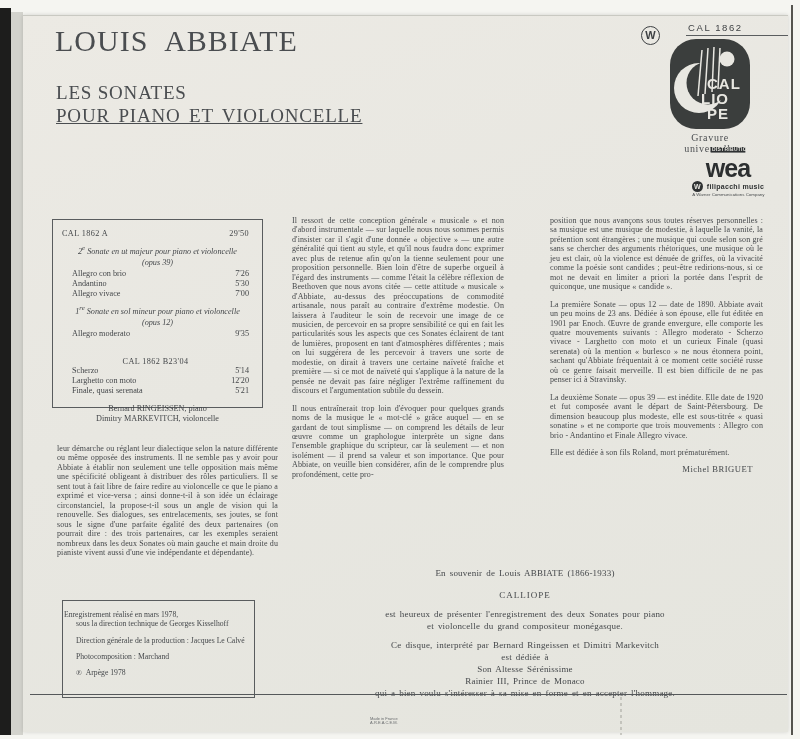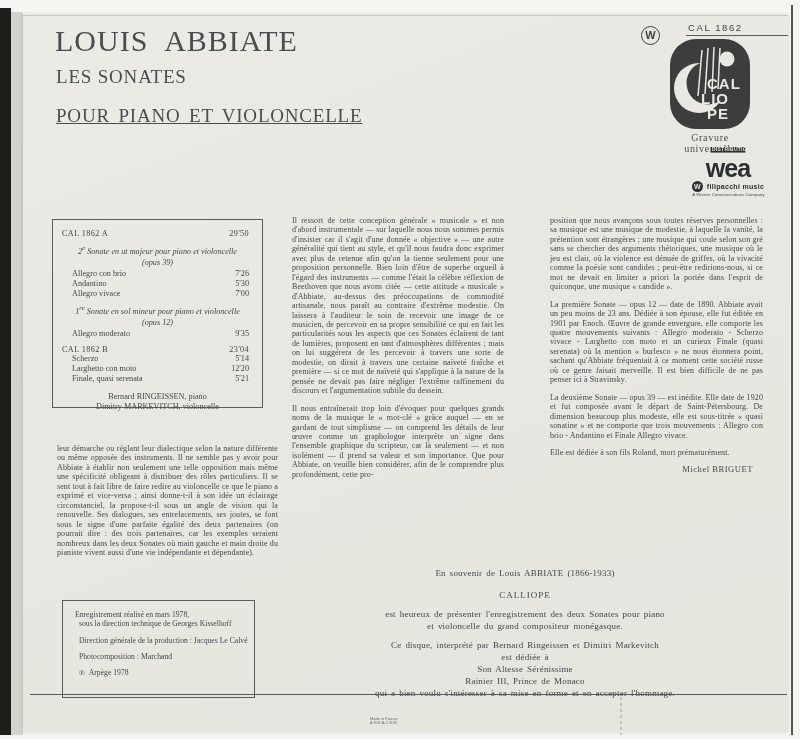--- a/index.html
+++ b/index.html
@@ -13,21 +13,21 @@
   .edge-gray{position:absolute;left:11px;top:12px;width:12px;height:723px;background:#d3d3cd;}
   .edge-right-line{position:absolute;left:791px;top:5px;width:2px;height:730px;background:#55544f;}
   
   .sleeve{
     position:absolute;left:23px;top:15px;width:765px;height:716px;
     background:linear-gradient(160deg,#eceae4 0%,#e8e7e1 45%,#e5e5de 100%);
     color:#45484b;border-top:1px solid #c9c9c2;box-shadow:0 0 4px rgba(0,0,0,.15);
   }
   
   .artist{position:absolute;left:32px;top:8px;font-size:30px;letter-spacing:1px;word-spacing:9px;color:#4a4d50;font-weight:400;margin:0;}
-  .title1{position:absolute;left:33px;top:50px;font-size:19px;letter-spacing:.8px;color:#4a4d50;font-weight:400;margin:0;}
+  .title1{position:absolute;left:33px;top:66px;font-size:19px;letter-spacing:.8px;color:#4a4d50;font-weight:400;margin:0;}
   .title2{position:absolute;left:33px;top:89px;font-size:19px;letter-spacing:.8px;word-spacing:3px;color:#4a4d50;font-weight:400;margin:0;text-decoration:underline;}
   
   .w-circle{position:absolute;left:618px;top:10px;width:17px;height:17px;border:1.6px solid #3e4144;border-radius:50%;
     font-family:"Liberation Sans","DejaVu Sans",sans-serif;font-weight:bold;font-size:11px;line-height:17px;text-align:center;color:#3e4144;}
   .catalog{position:absolute;left:665px;top:6px;font-family:"Liberation Sans","DejaVu Sans",sans-serif;font-size:9.5px;letter-spacing:1.6px;color:#3e4144;}
   .catalog-rule{position:absolute;left:663px;top:19px;width:102px;height:1px;background:#5a5d5f;}
   .calliope-logo{position:absolute;left:646px;top:22px;width:82px;height:92px;}
   .tagline{position:absolute;left:646px;top:116px;width:82px;text-align:center;font-size:10px;letter-spacing:.7px;color:#4a4d50;}
   
   .wea-block{position:absolute;left:640px;top:131px;width:130px;font-family:"Liberation Sans","DejaVu Sans",sans-serif;color:#2e3132;}
@@ -35,36 +35,36 @@
     text-align:center;transform:scale(.62);transform-origin:center top;font-weight:bold;padding:0 2px;}
   .wea-word{display:block;text-align:center;font-size:25px;font-weight:bold;letter-spacing:-1px;line-height:22px;margin-top:1px;color:#2c2f30;}
   .filip-row{display:flex;align-items:center;justify-content:center;gap:4px;margin-top:2px;}
   .w-dot{width:11px;height:11px;border-radius:50%;background:#2e3132;color:#e9e8e2;font-size:7px;font-weight:bold;line-height:11px;text-align:center;flex:0 0 auto;}
   .filip-label{font-size:7px;font-weight:bold;letter-spacing:.3px;}
   .warner-line{text-align:center;font-size:8px;transform:scale(.55);transform-origin:center top;white-space:nowrap;color:#4a4d4f;}
   
   .track-box{position:absolute;left:29px;top:203px;width:211px;height:189px;border:1px solid #595c5e;box-sizing:border-box;
     padding:9px 0 0 0;font-size:8.2px;line-height:9.8px;color:#44474a;}
   .trk-head{display:flex;justify-content:space-between;padding:0 13px 0 9px;letter-spacing:.4px;}
-  .trk-head.b{margin-top:6px;}
+  .trk-head.b{margin-top:18px;justify-content:center;}
   .trk-work{text-align:center;font-style:italic;margin:4px 4px 2px 4px;}
   .trk-opus{text-align:center;font-style:italic;margin:0 0 1px 0;}
   .trk-row{display:flex;justify-content:space-between;padding:0 13px 0 19px;}
   .trk-performers{text-align:center;margin-top:8px;line-height:10.2px;}
   
   .col{position:absolute;text-align:justify;font-size:8px;line-height:9.45px;letter-spacing:.1px;color:#45484b;}
   .col p{margin:0 0 8px 0;}
   .col-left{left:34px;top:428px;width:221px;}
   .col-mid{left:269px;top:200px;width:212px;}
   .col-right{left:527px;top:200px;width:213px;}
   .signature{text-align:right;font-size:8.6px;letter-spacing:.5px;margin-top:4px;padding-right:10px;}
   
   .credits-box{position:absolute;left:39px;top:584px;width:193px;height:98px;border:1px solid #595c5e;box-sizing:border-box;
-    padding:9px 6px 0 12px;font-size:7.7px;line-height:9.3px;color:#45484b;}
-  .credits-box p{margin:0 0 7px 4px;}
+    padding:9px 6px 0 1px;font-size:7.7px;line-height:9.3px;color:#45484b;}
+  .credits-box p{margin:0 0 7px 12px;}
   .credits-box p.tight{margin:0;}
   
   .dedication{position:absolute;left:262px;top:545px;width:480px;text-align:center;font-size:9px;line-height:10.5px;color:#44474a;letter-spacing:.2px;word-spacing:1.5px;margin-top:7px;}
   .dedication .memorial{margin:0 0 11px 0;}
   .dedication .label-name{margin:0 0 9px 0;letter-spacing:1px;font-family:Liberation Serif, serif;}
   .dedication .gap{height:7px;}
   .dedication p{margin:0 0 1.5px 0;}
   
   .bottom-rule{position:absolute;left:7px;top:678px;width:757px;height:1px;background:#55585a;}
   .made-in{position:absolute;left:347px;top:701px;font-family:"Liberation Sans","DejaVu Sans",sans-serif;font-size:8px;line-height:8px;

